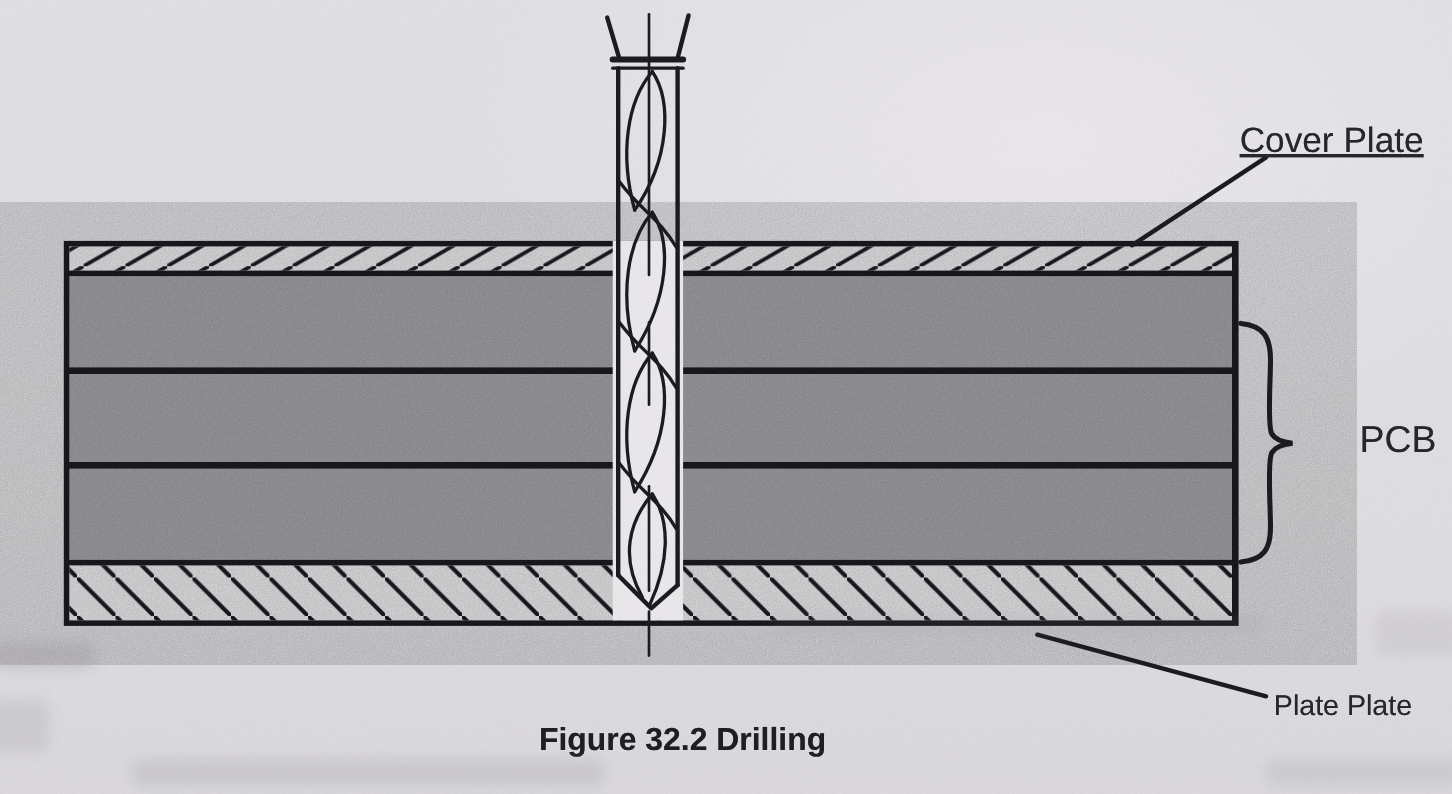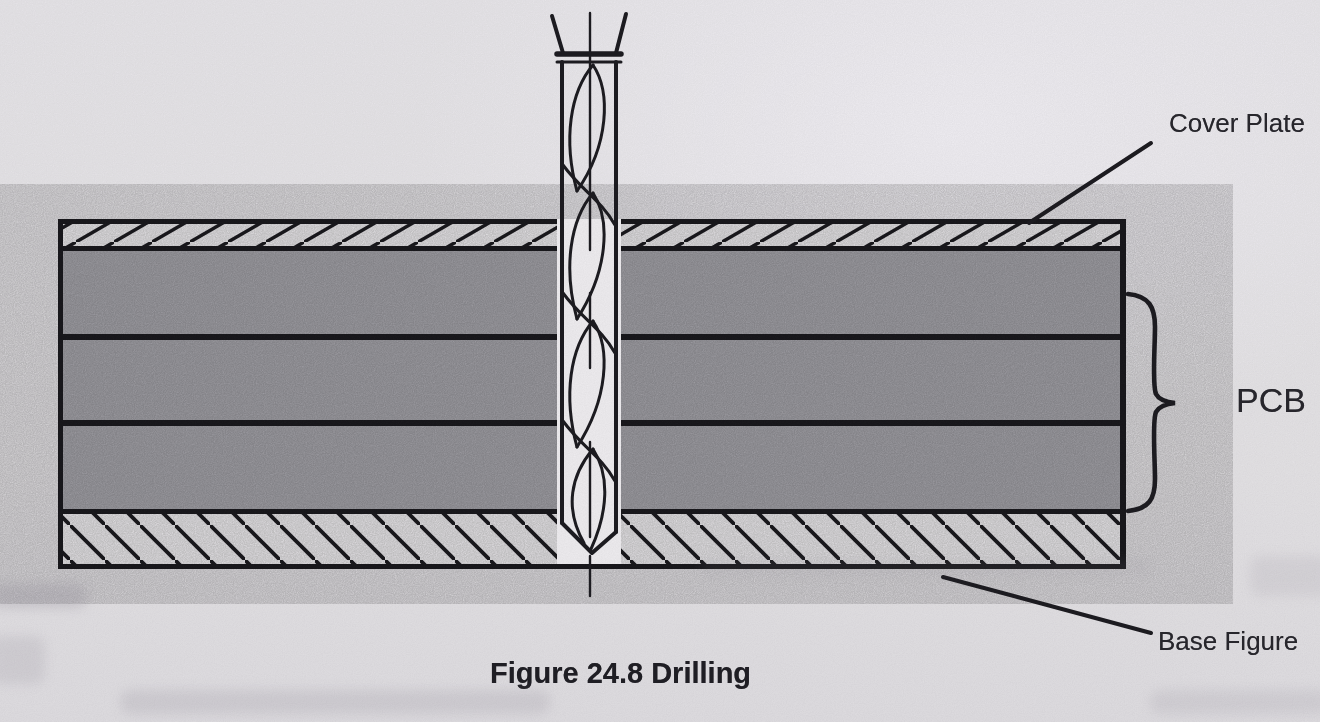--- a/index.html
+++ b/index.html
@@ -15,21 +15,21 @@
       linear-gradient(180deg,#eae8ec 0%, #e8e6e9 65%, #e3e1e5 100%);
   }
   .diagram-svg{position:absolute;left:0;top:0;}
   .label{
     position:absolute;
     color:#27262c;
     text-shadow:0 0 .5px rgba(30,29,34,.55);
     white-space:nowrap;
     line-height:1.15;
   }
-  .label-cover{left:1169px;top:109px;font-size:26px;}
+  .label-cover{left:1127px;top:109px;font-size:32px;text-decoration:underline;}
   .label-pcb{left:1236px;top:381px;font-size:34px;}
   .label-base{left:1158px;top:627px;font-size:26px;}
   .caption{
     position:absolute;left:490px;top:657px;
     font-size:29px;font-weight:bold;color:#1f1e24;
     text-shadow:0 0 .5px rgba(30,29,34,.6);
     white-space:nowrap;
   }
   .smudge{
     position:absolute;background:#8e8995;border-radius:10px;
@@ -121,22 +121,22 @@
              C1159,400 1166,402 1175,403
              C1166,404 1159,406 1156,412
              C1152,421 1155,460 1155,479
              C1155,499 1149,509 1128,511" stroke="#1e1d22" stroke-width="4.6" fill="none" stroke-linecap="round"></path>
 
     <rect x="0" y="0" width="1320" height="722" filter="url(#grain)" opacity="0.05"></rect>
   </svg>
 
   <div class="label label-cover">Cover Plate</div>
   <div class="label label-pcb">PCB</div>
-  <div class="label label-base">Base Figure</div>
-  <div class="caption">Figure 24.8 Drilling</div>
+  <div class="label label-base">Plate Plate</div>
+  <div class="caption">Figure 32.2 Drilling</div>
 
   <div class="smudge s1"></div>
   <div class="smudge s2"></div>
   <div class="smudge s3"></div>
   <div class="smudge s4"></div>
   <div class="smudge s5"></div>
   <div class="smudge s6"></div>
 </div>
 
 </body></html>

